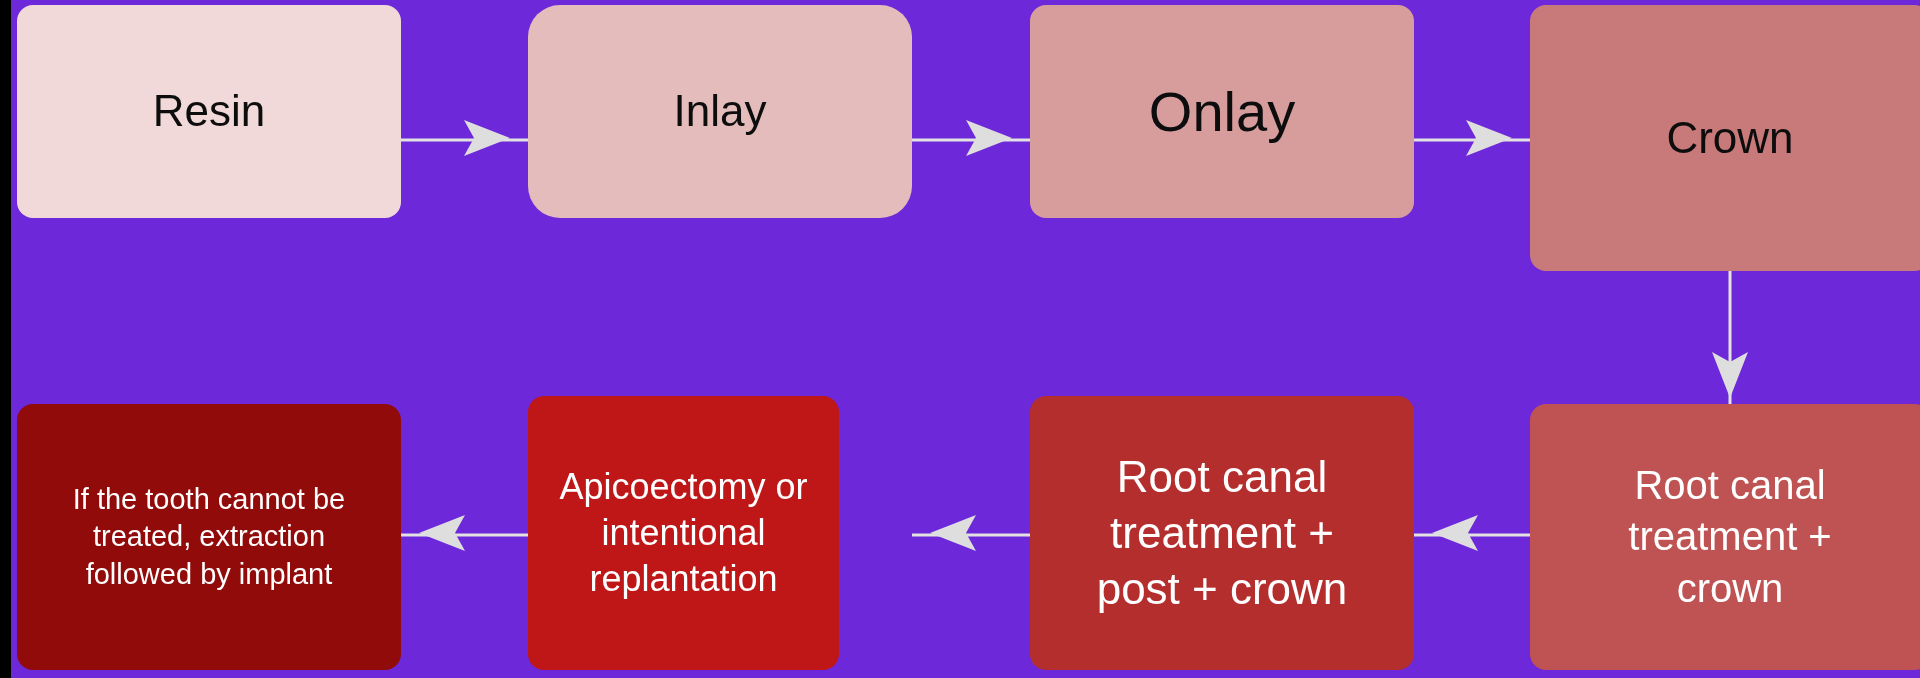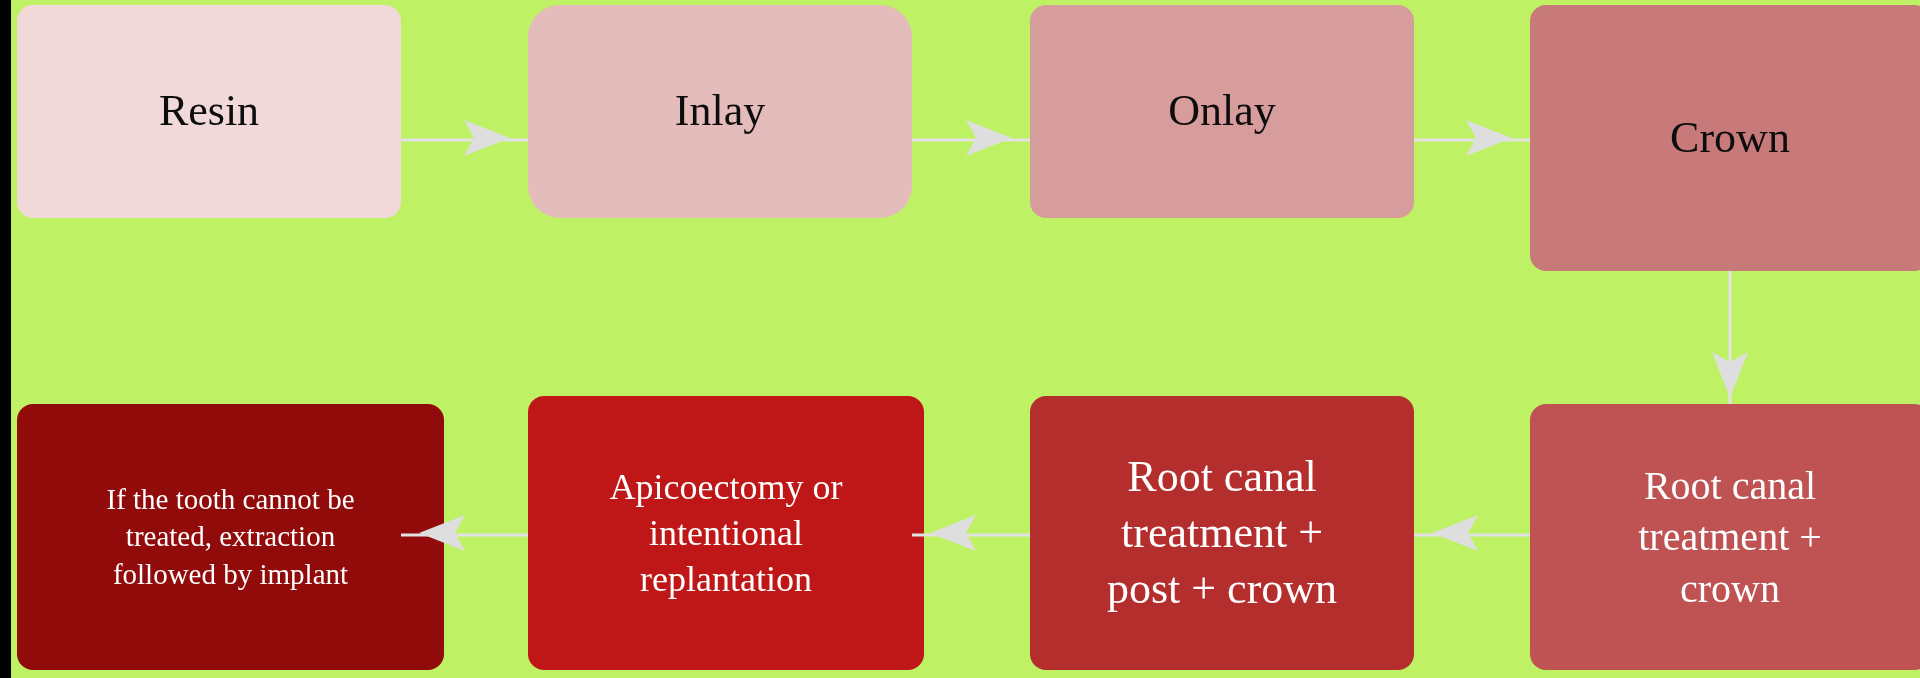--- a/index.html
+++ b/index.html
@@ -8,23 +8,22 @@
     padding: 0;
     background: #ffffff;
   }
   body {
     font-family: "Liberation Sans", sans-serif;
   }
   #canvas {
     position: relative;
     width: 1920px;
     height: 678px;
-    background: #bef264;
+    background: #6d28d9;
     overflow: hidden;
-    font-family: Liberation Serif, serif;
   }
   
   .edge-band-left {
     position: absolute;
     left: 0;
     top: 0;
     width: 11px;
     height: 678px;
     background: #000000;
   }
@@ -40,26 +39,26 @@
     padding: 6px 10px;
   }
   .node-label {
     display: block;
     white-space: pre-line;
   }
 
   
   #node-resin   { left: 17px;   top: 5px;  width: 384px; height: 213px; background: #f2d9d9; color: #0d0d0d; font-size: 44px; }
   #node-inlay   { left: 528px;  top: 5px;  width: 384px; height: 213px; background: #e5bcbc; color: #0d0d0d; font-size: 44px; border-radius: 32px; }
-  #node-onlay   { left: 1030px; top: 5px;  width: 384px; height: 213px; background: #d79c9c; color: #0d0d0d; font-size: 44px; }
+  #node-onlay   { left: 1030px; top: 5px;  width: 384px; height: 213px; background: #d79c9c; color: #0d0d0d; font-size: 56px; }
   #node-crown   { left: 1530px; top: 5px;  width: 400px; height: 266px; background: #c87a7a; color: #0d0d0d; font-size: 44px; }
 
   
-  #node-extraction { left: 17px;   top: 404px; width: 427px; height: 266px; background: #920b0b; color: #ffffff; font-size: 29px; }
-  #node-apico      { left: 528px;  top: 396px; width: 396px; height: 274px; background: #bf1717; color: #ffffff; font-size: 36px; }
+  #node-extraction { left: 17px;   top: 404px; width: 384px; height: 266px; background: #920b0b; color: #ffffff; font-size: 29px; }
+  #node-apico      { left: 528px;  top: 396px; width: 311px; height: 274px; background: #bf1717; color: #ffffff; font-size: 36px; }
   #node-rct-post   { left: 1030px; top: 396px; width: 384px; height: 274px; background: #b52e2e; color: #ffffff; font-size: 44px; }
   #node-rct-crown  { left: 1530px; top: 404px; width: 400px; height: 266px; background: #bf5252; color: #ffffff; font-size: 40px; }
 
   
   .connector {
     position: absolute;
     pointer-events: none;
   }
   .conn-line-h {
     position: absolute;

